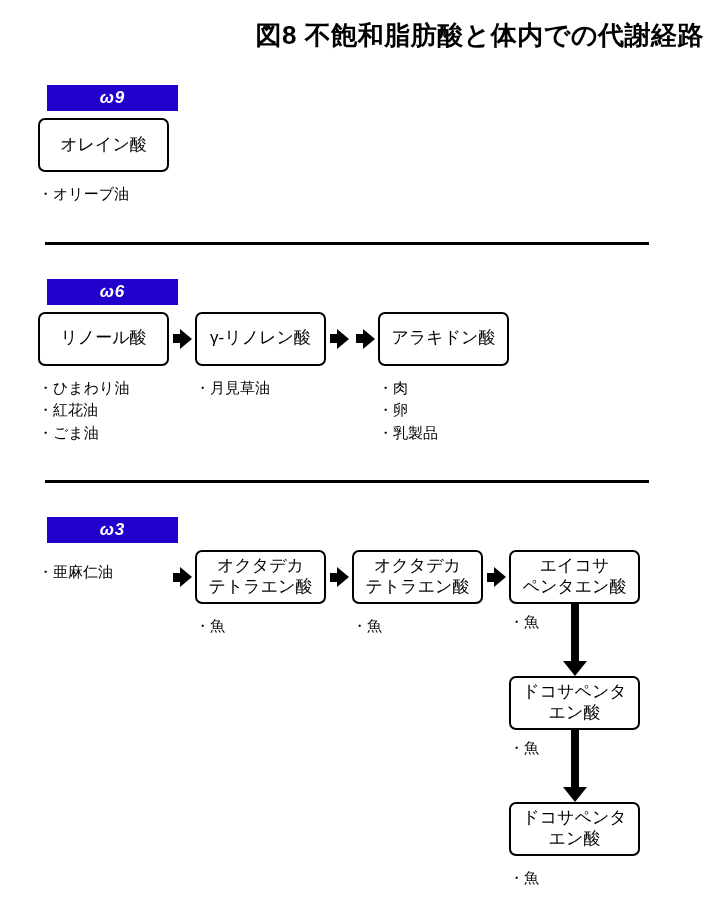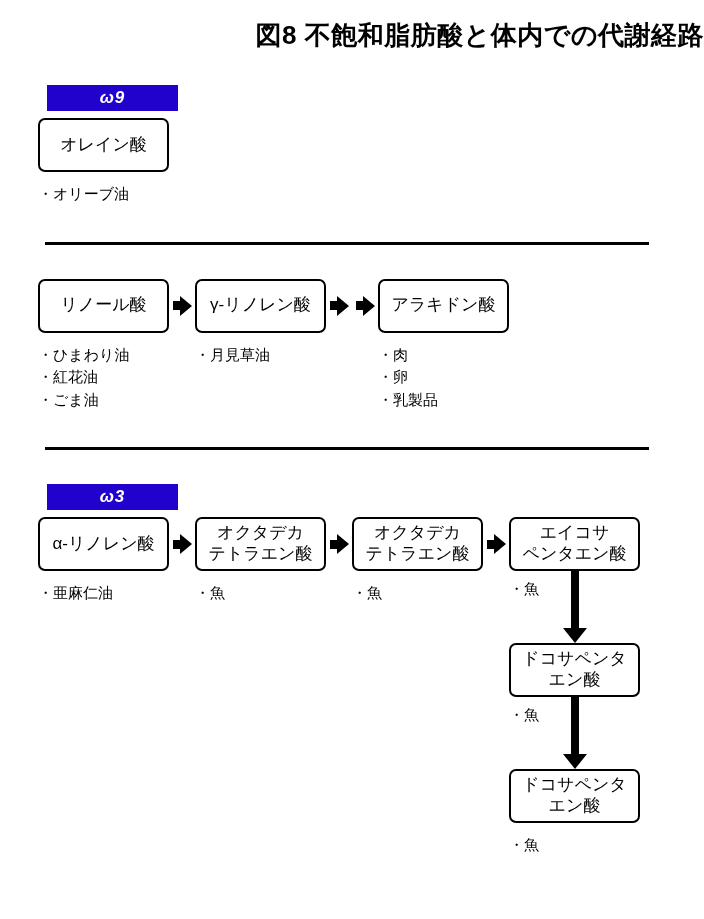--- a/index.html
+++ b/index.html
@@ -153,20 +153,23 @@
         <div class="sources">
           <div>・オリーブ油</div>
         </div>
       </div>
     </div>
   </section>
 
   <div class="divider"></div>
 
   <section>
+    <div class="badge">
+      <span class="badge-text">ω6</span>
+    </div>
     <div class="row">
 
       <div class="unit">
         <div class="box">
           <span>リノール酸</span>
         </div>
         <div class="sources">
           <div>・ひまわり油</div>
           <div>・紅花油</div>
           <div>・ごま油</div>
@@ -214,23 +217,20 @@
 
   <div class="divider"></div>
 
   <section>
     <div class="badge">
       <span class="badge-text">ω3</span>
     </div>
     <div class="row">
 
       <div class="unit">
-        <div class="box">
-          <span>α-リノレン酸</span>
-        </div>
         <div class="sources">
           <div>・亜麻仁油</div>
         </div>
       </div>
 
       <div class="h-arrow">
         <span class="shaft"></span>
           <span class="head"></span>
       </div>
 

